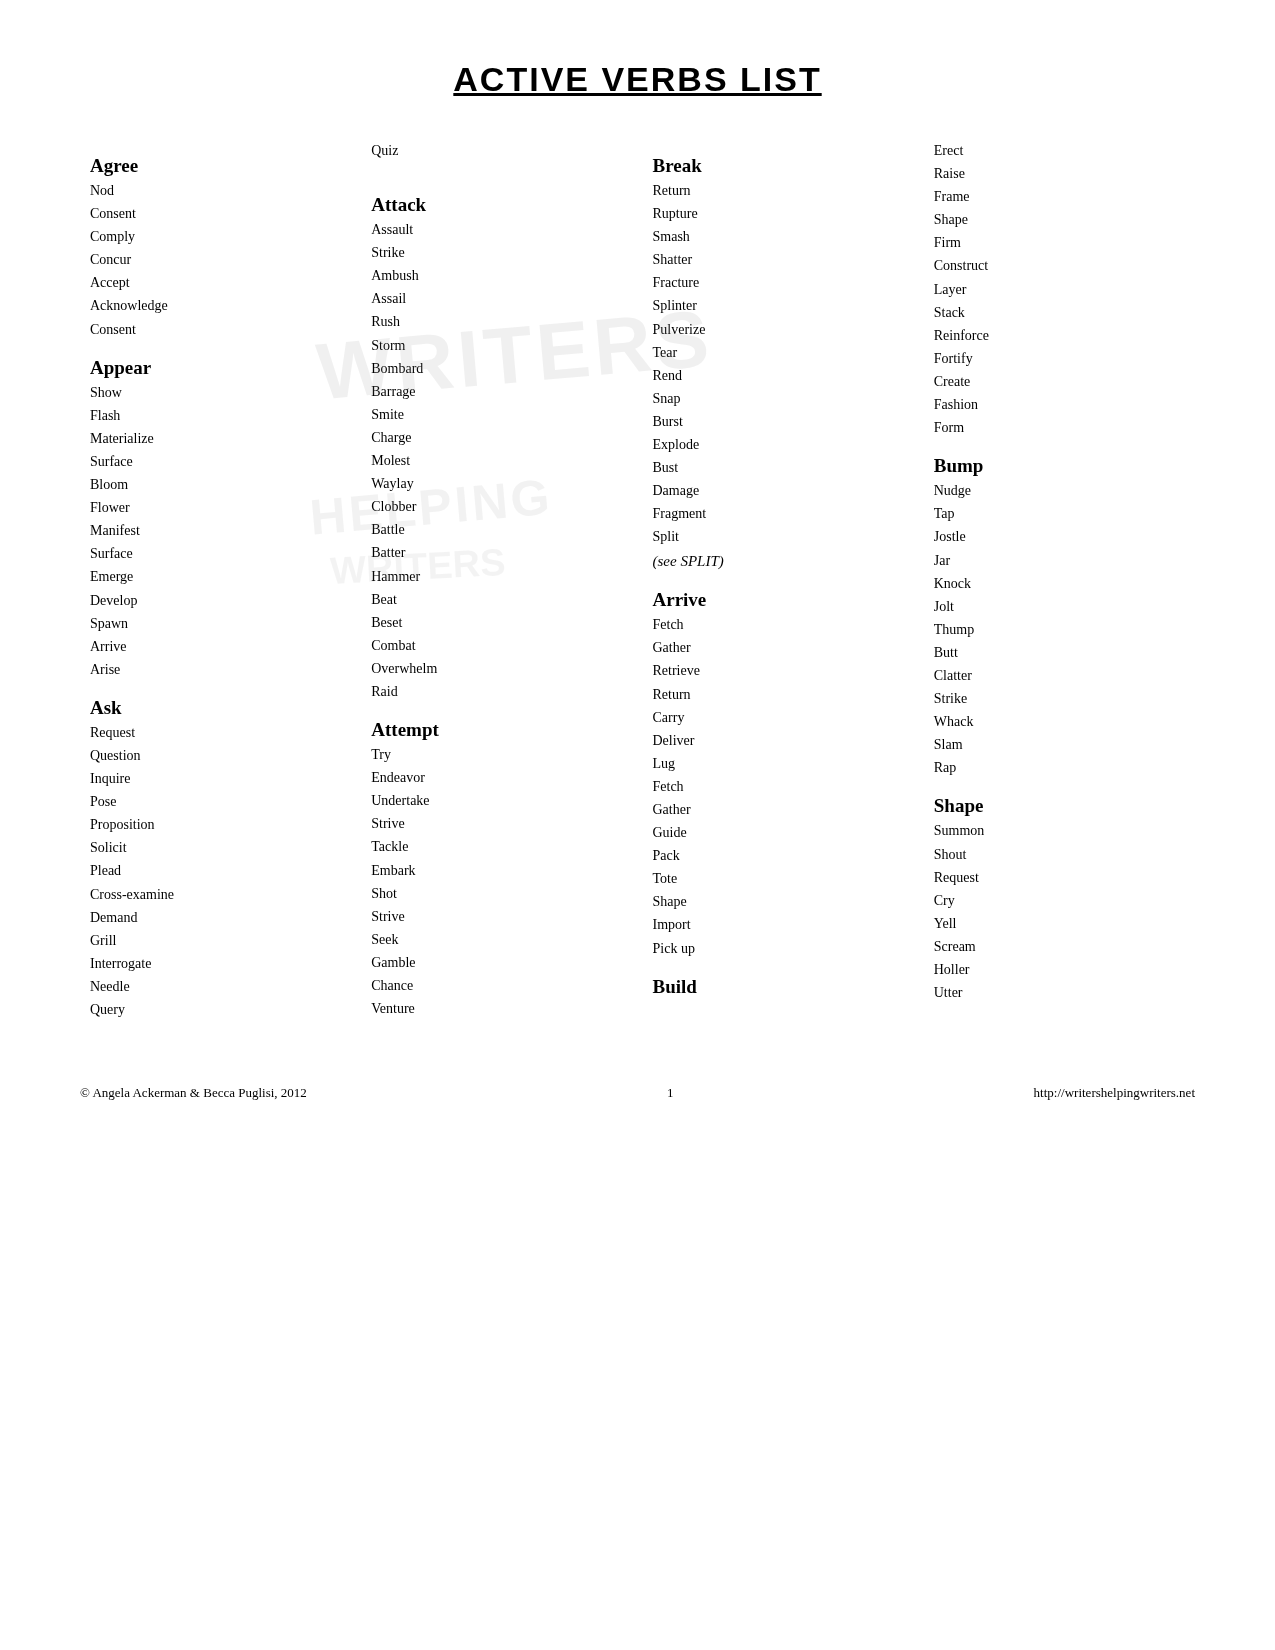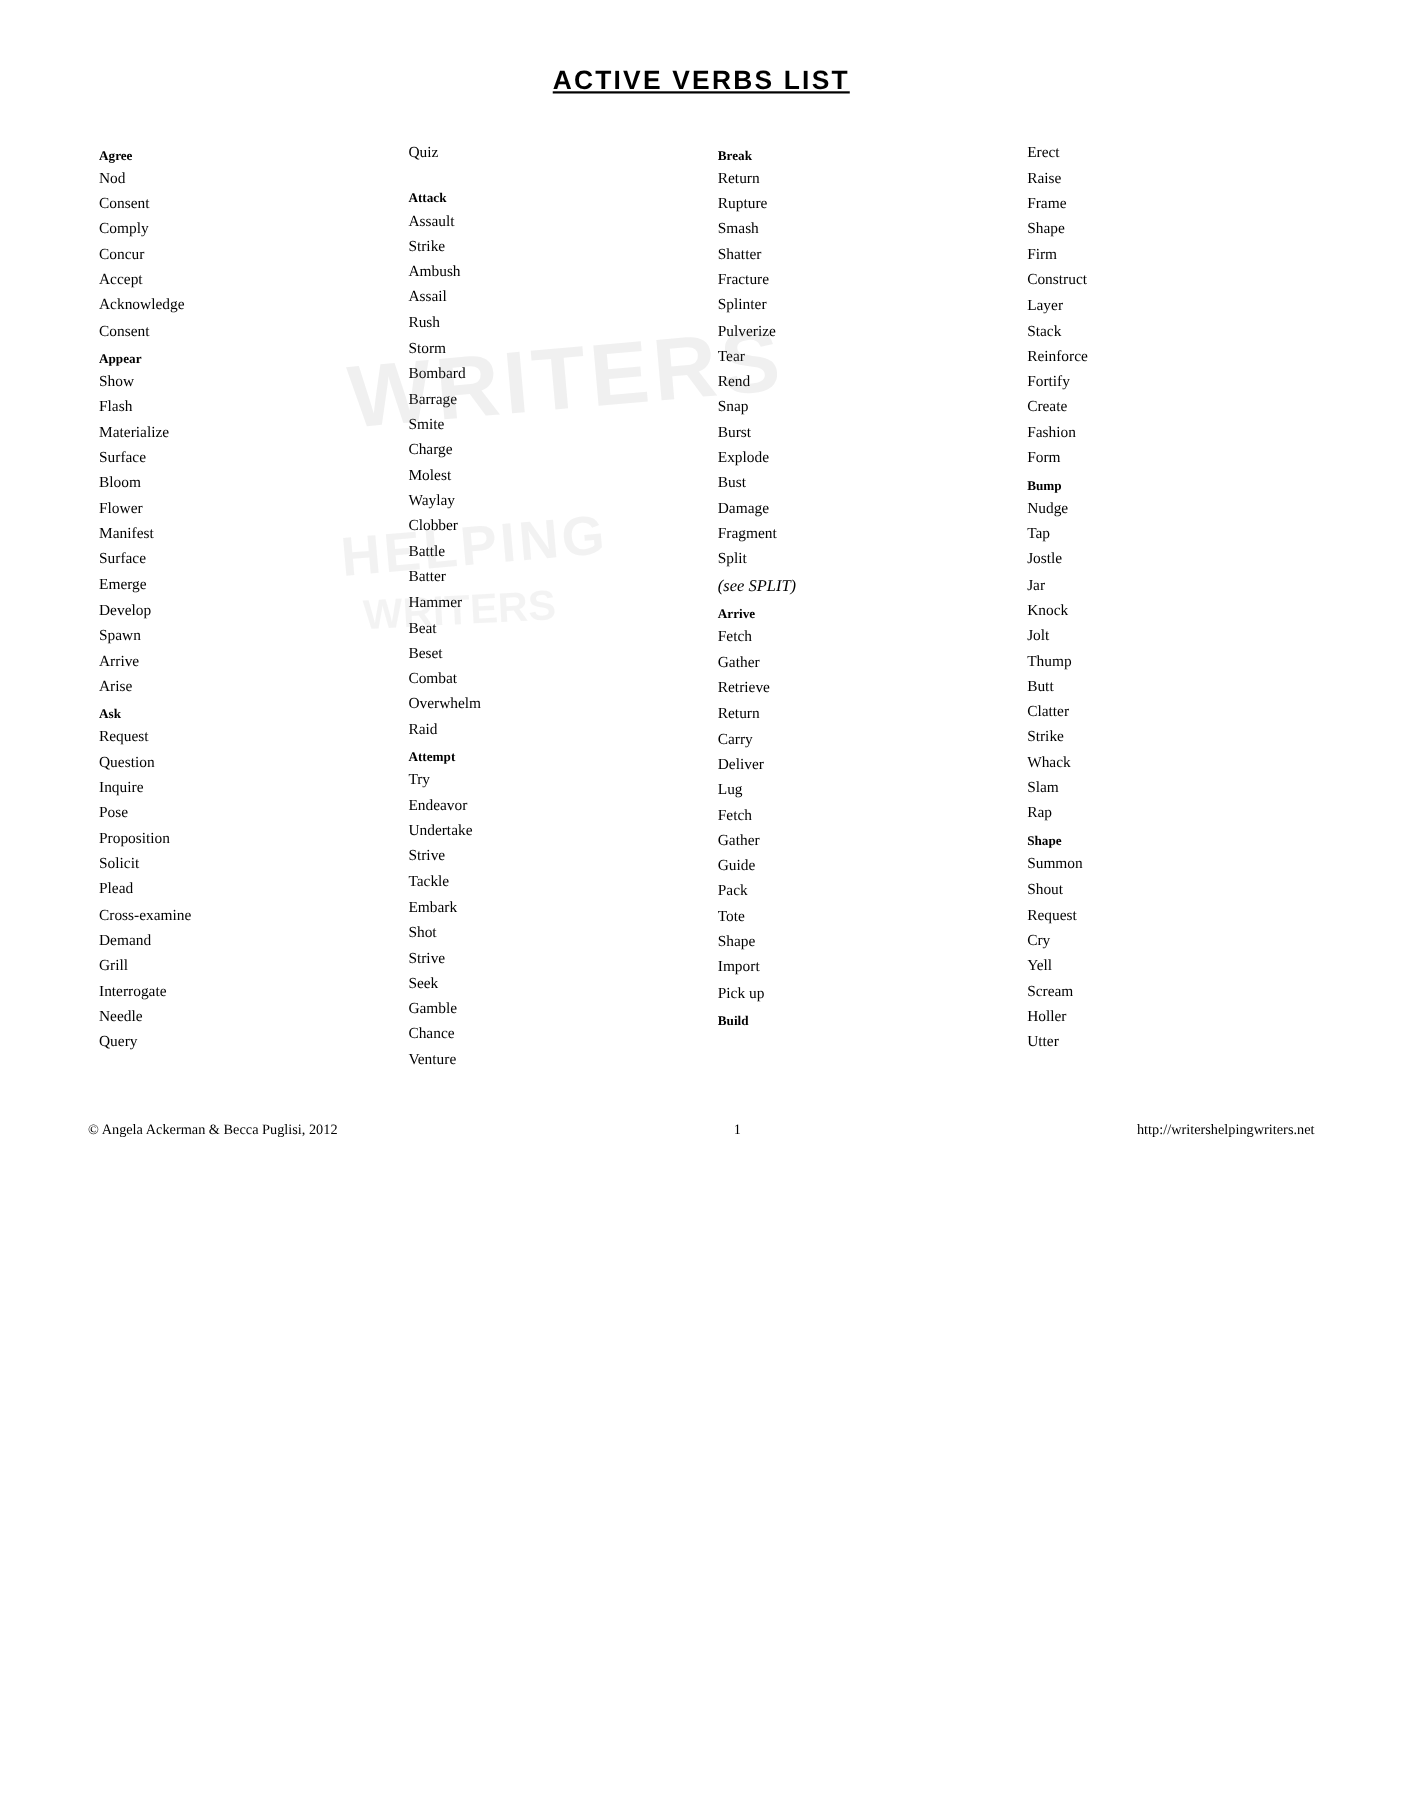--- a/index.html
+++ b/index.html
@@ -7,56 +7,56 @@
       background: #fff;
       font-family: Georgia, 'Times New Roman', serif;
       font-size: 14px;
       color: #000;
       width: 1275px;
       min-height: 1650px;
       padding: 60px 80px 60px 80px;
     }
     .page-title {
       text-align: center;
-      font-size: 24px;
+      font-size: 34px;
       font-weight: bold;
       text-decoration: underline;
       letter-spacing: 2px;
       margin-bottom: 40px;
       font-family: Arial, sans-serif;
     }
     .columns-container {
       display: grid;
       grid-template-columns: 1fr 1fr 1fr 1fr;
       gap: 0 10px;
       align-items: start;
     }
     .column {
       padding: 0 10px;
     }
     .category-header {
       font-weight: bold;
-      font-size: 12px;
-      margin-top: 6px;
+      font-size: 19px;
+      margin-top: 16px;
       margin-bottom: 2px;
     }
     .word-item {
       font-size: 14px;
       line-height: 1.65;
       color: #000;
     }
     .italic-note {
       font-style: italic;
       font-size: 15px;
     }
     .footer {
       display: flex;
       justify-content: space-between;
       align-items: center;
-      margin-top: 44px;
+      margin-top: 64px;
       font-size: 13px;
       border-top: none;
     }
     .footer-center {
       text-align: center;
     }
     
     .col2-wrapper {
       position: relative;
     }

